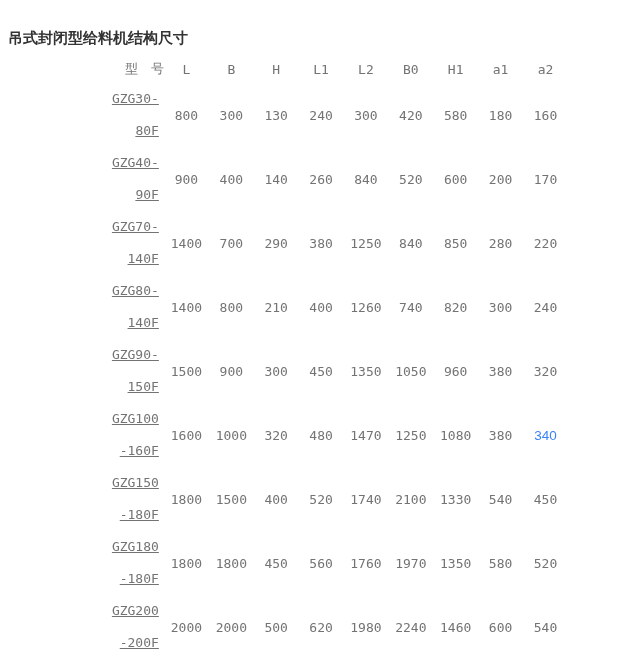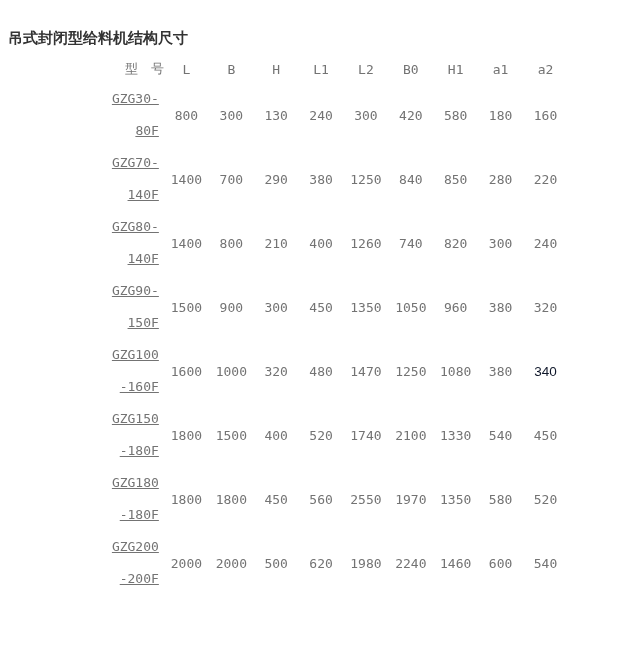--- a/index.html
+++ b/index.html
@@ -53,21 +53,21 @@
   }
   .model-text {
     width: 6.5ch;
     word-break: break-all;
     line-height: 32px;
     text-decoration: underline;
   }
   td.variant {
     font-family: "Liberation Sans", "DejaVu Sans", sans-serif;
     font-size: 13.5px;
-    color: #0f172a;
+    color: #3b82f6;
   }
 </style>
 </head>
 <body>
 
 <div class="page">
   <div class="page-title">吊式封闭型给料机结构尺寸</div>
 
   <table class="dim-table">
     <colgroup>
@@ -97,20 +97,34 @@
           <td>130</td>
           <td>240</td>
           <td>300</td>
           <td>420</td>
           <td>580</td>
           <td>180</td>
           <td>160</td>
         </tr>
         <tr>
           <td class="model-cell">
+            <div class="model-text">GZG40-90F</div>
+          </td>
+          <td>900</td>
+          <td>400</td>
+          <td>140</td>
+          <td>260</td>
+          <td>840</td>
+          <td>520</td>
+          <td>600</td>
+          <td>200</td>
+          <td>170</td>
+        </tr>
+        <tr>
+          <td class="model-cell">
             <div class="model-text">GZG70-140F</div>
           </td>
           <td>1400</td>
           <td>700</td>
           <td>290</td>
           <td>380</td>
           <td>1250</td>
           <td>840</td>
           <td>850</td>
           <td>280</td>
@@ -173,21 +187,21 @@
           <td>450</td>
         </tr>
         <tr>
           <td class="model-cell">
             <div class="model-text">GZG180-180F</div>
           </td>
           <td>1800</td>
           <td>1800</td>
           <td>450</td>
           <td>560</td>
-          <td>2550</td>
+          <td>1760</td>
           <td>1970</td>
           <td>1350</td>
           <td>580</td>
           <td>520</td>
         </tr>
         <tr>
           <td class="model-cell">
             <div class="model-text">GZG200-200F</div>
           </td>
           <td>2000</td>

